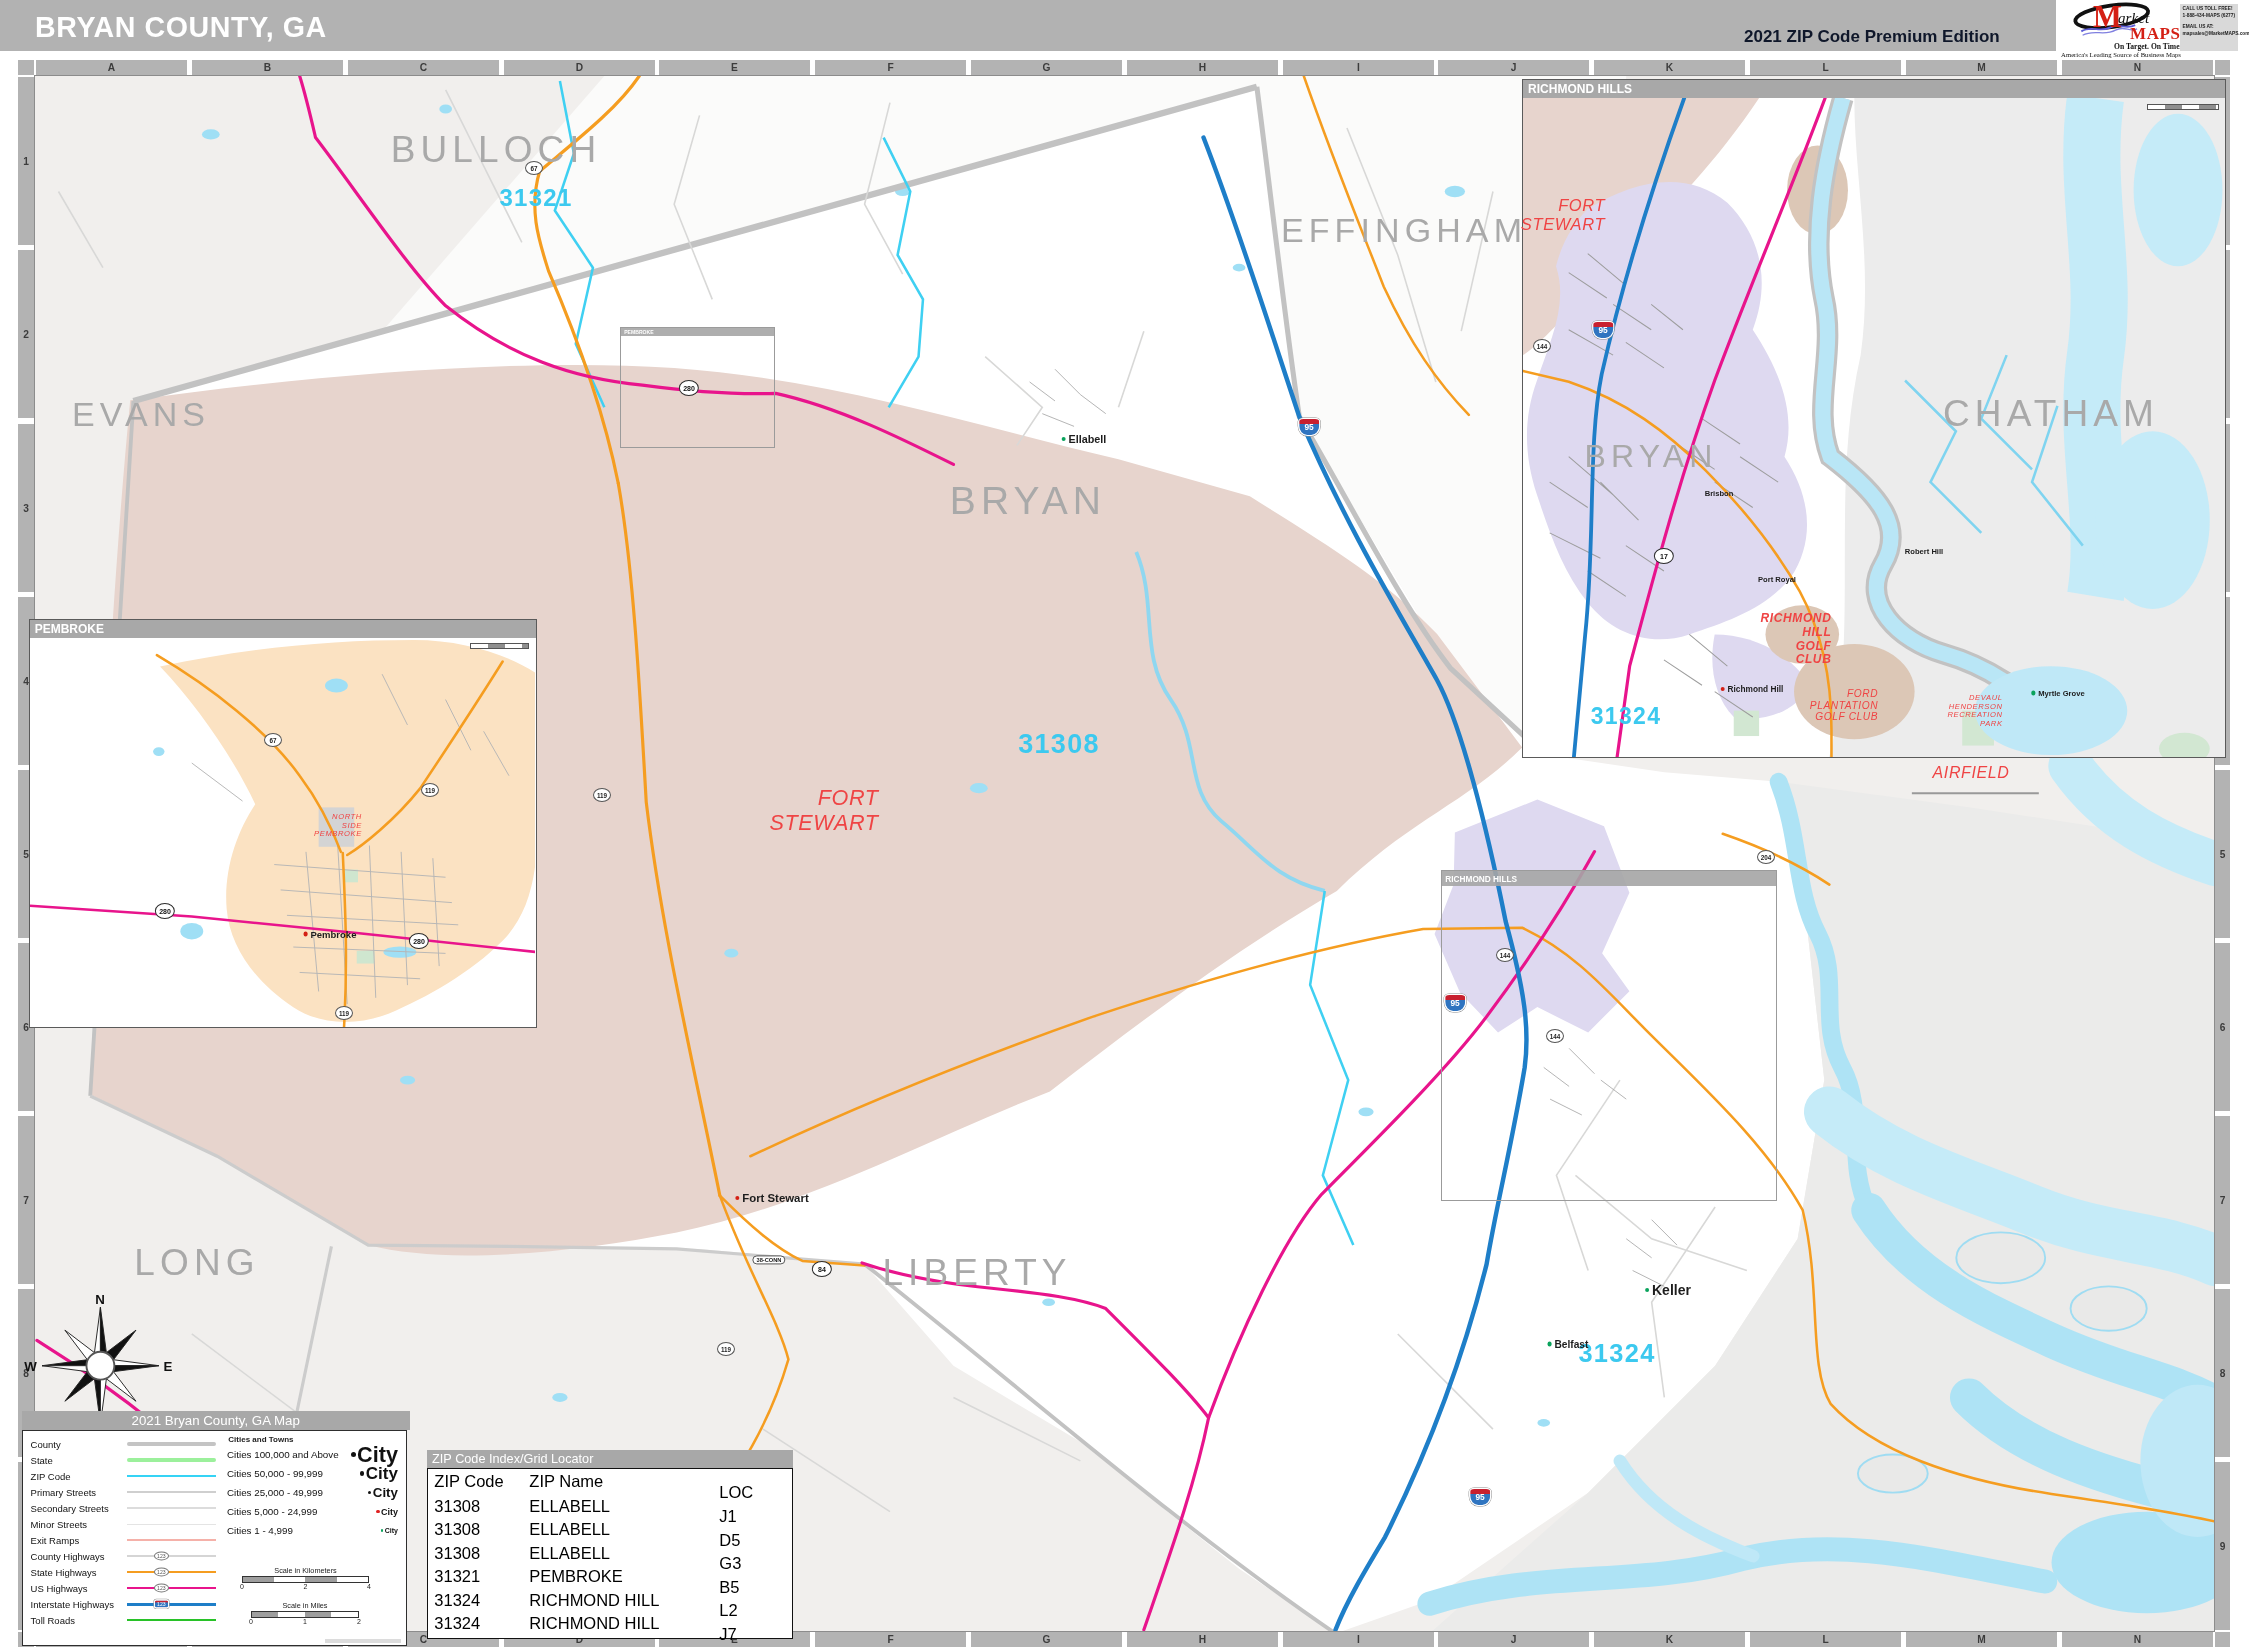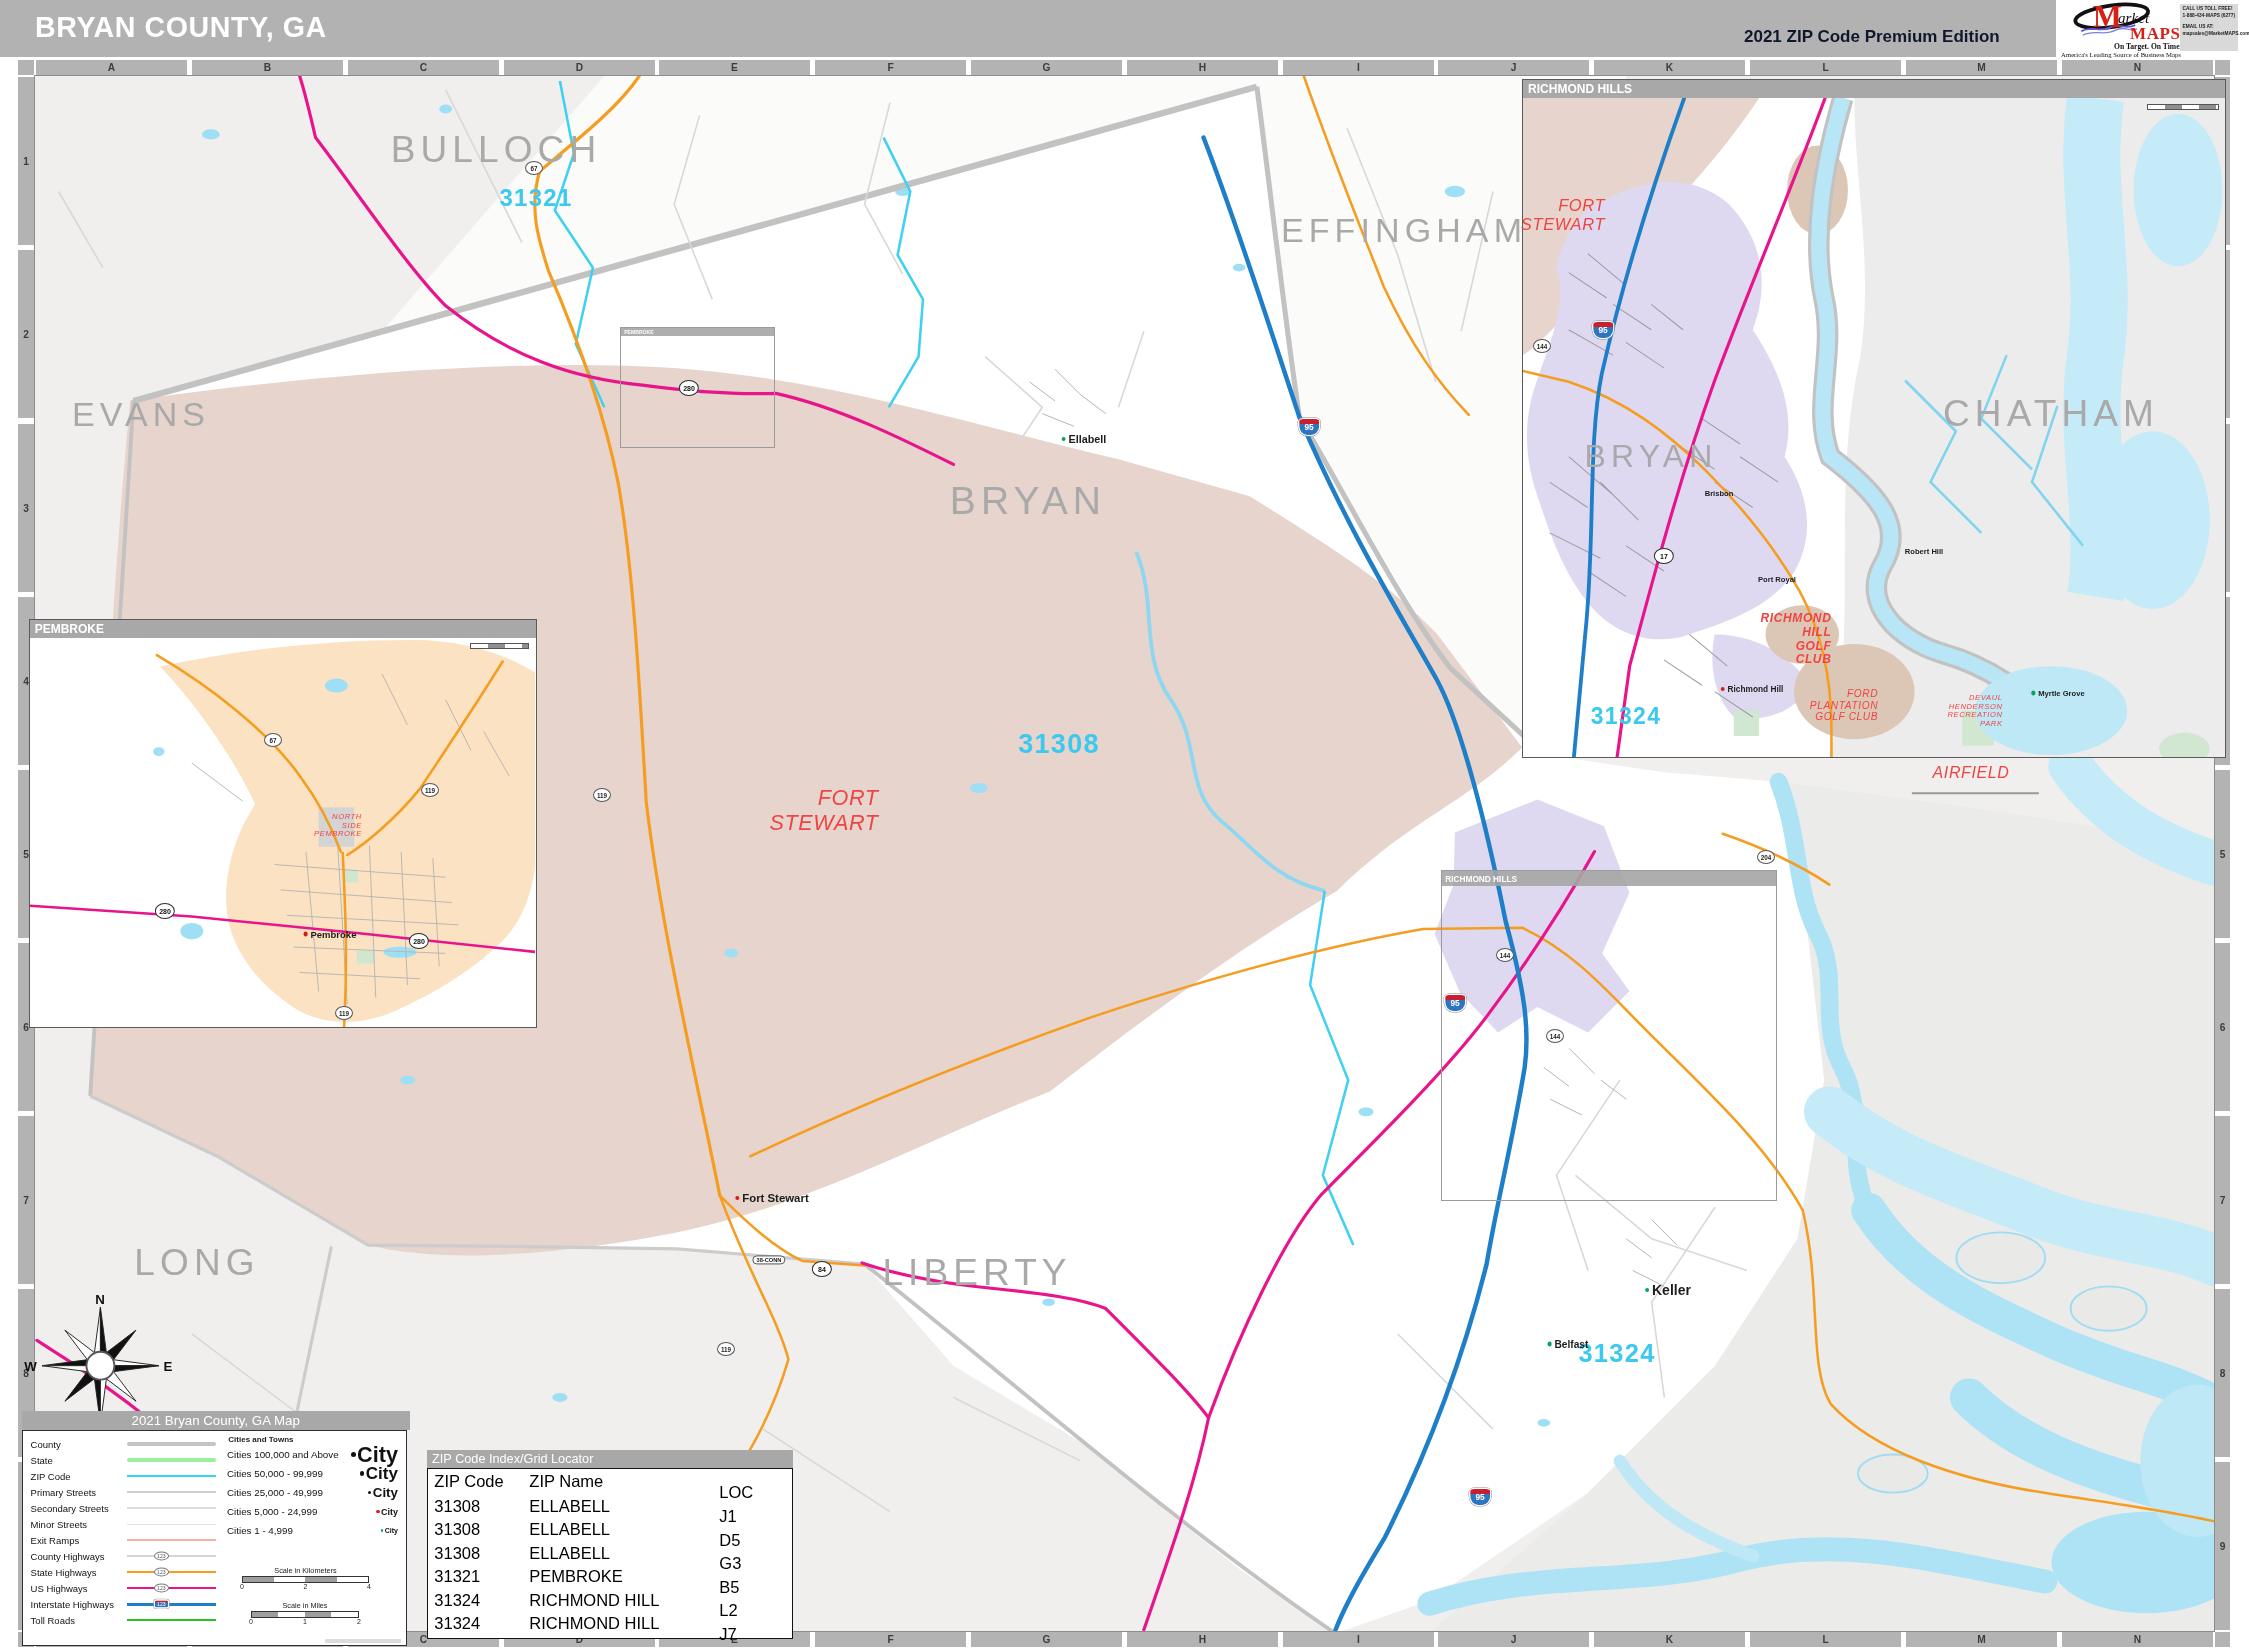--- a/index.html
+++ b/index.html
@@ -1,19 +1,19 @@
 <!DOCTYPE html>
 <html style="font-size:10.2px"><head>
 <meta charset="utf-8">
 <style>
   html,body{margin:0;padding:0;background:#ffffff;}
   #page{position:relative;width:2250px;height:1650px;overflow:hidden;background:#ffffff;
         font-family:"Liberation Sans",sans-serif;}
   
-  #header-bar{position:absolute;left:0;top:0;width:2056px;height:57px;background:#b2b2b2;}
+  #header-bar{position:absolute;left:0;top:0;width:2056px;height:51px;background:#b2b2b2;}
   #page-title{position:absolute;left:35px;top:11.4px;font-size:28.6px;font-weight:700;color:#ffffff;letter-spacing:0.6px;}
   #edition{position:absolute;left:1744px;top:27px;font-size:17px;font-weight:700;color:#0f172a;}
   #logo{position:absolute;left:2056px;top:0;width:194px;height:58px;background:#ffffff;font-family:"Liberation Serif",serif;}
   .logo-m{position:absolute;left:37px;top:0px;font-size:30.5px;font-weight:700;color:#d42015;}
   .logo-arket{position:absolute;left:62px;top:9px;font-size:15.2px;font-style:italic;color:#111;}
   .logo-maps{position:absolute;left:74px;top:24px;font-size:17px;font-weight:700;color:#d42015;letter-spacing:0.6px;}
   .logo-tagline{position:absolute;left:58px;top:42px;font-size:7.6px;font-weight:700;color:#111;}
   .logo-subtitle{position:absolute;left:5.1px;top:51px;font-size:6.7px;color:#111;white-space:nowrap;}
   .logo-contact{position:absolute;left:124px;top:3.8px;width:58px;height:47px;background:#d9d9d9;
                 font-family:"Liberation Sans",sans-serif;font-size:4.8px;font-weight:700;color:#222;

